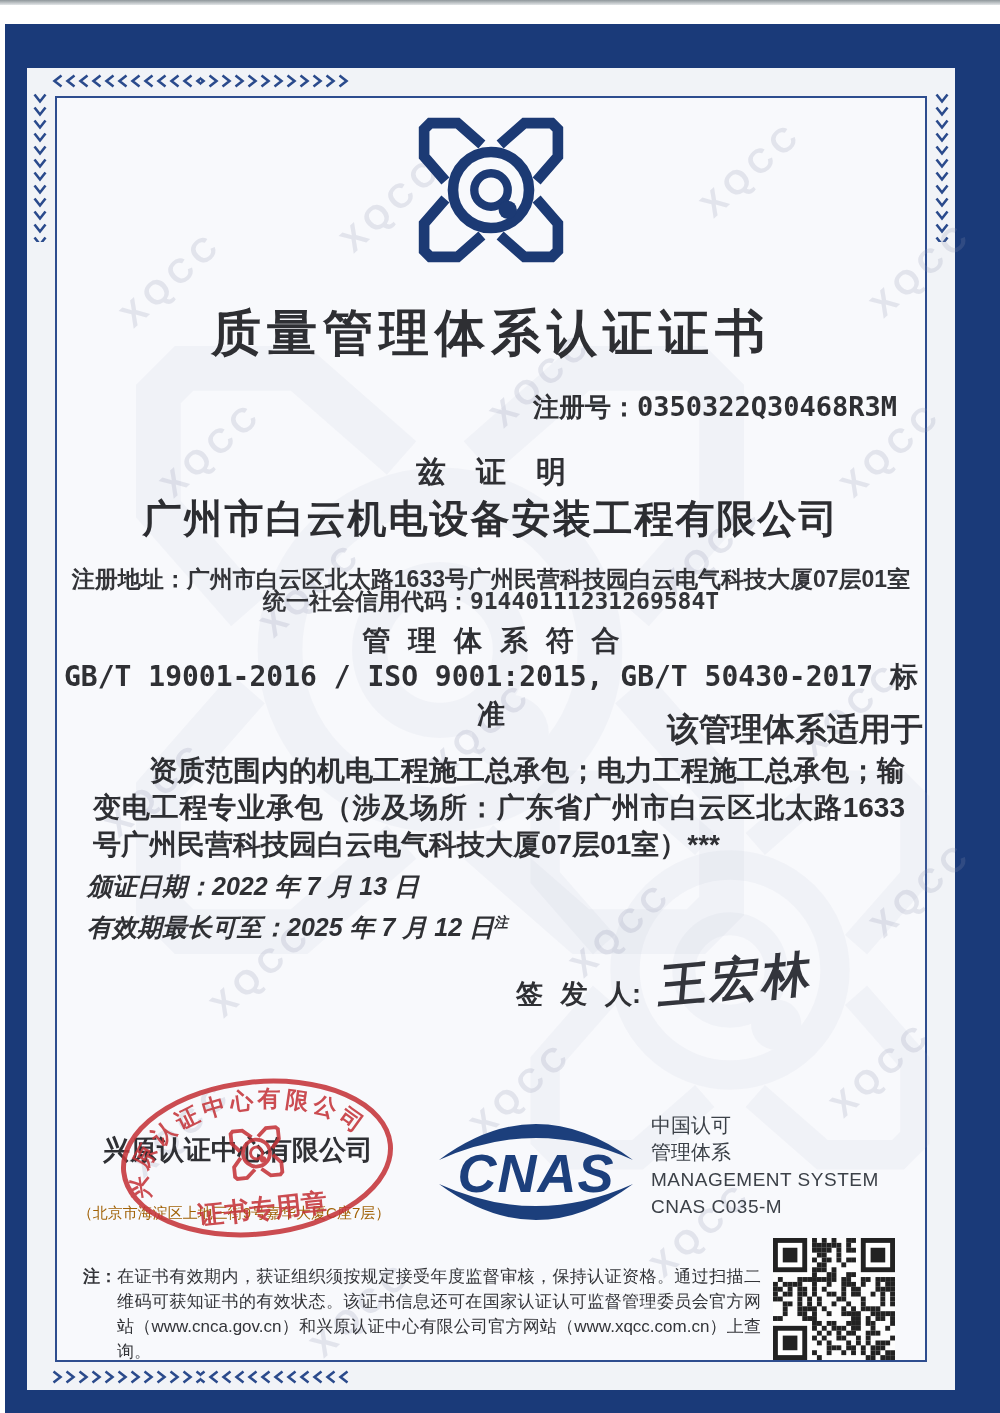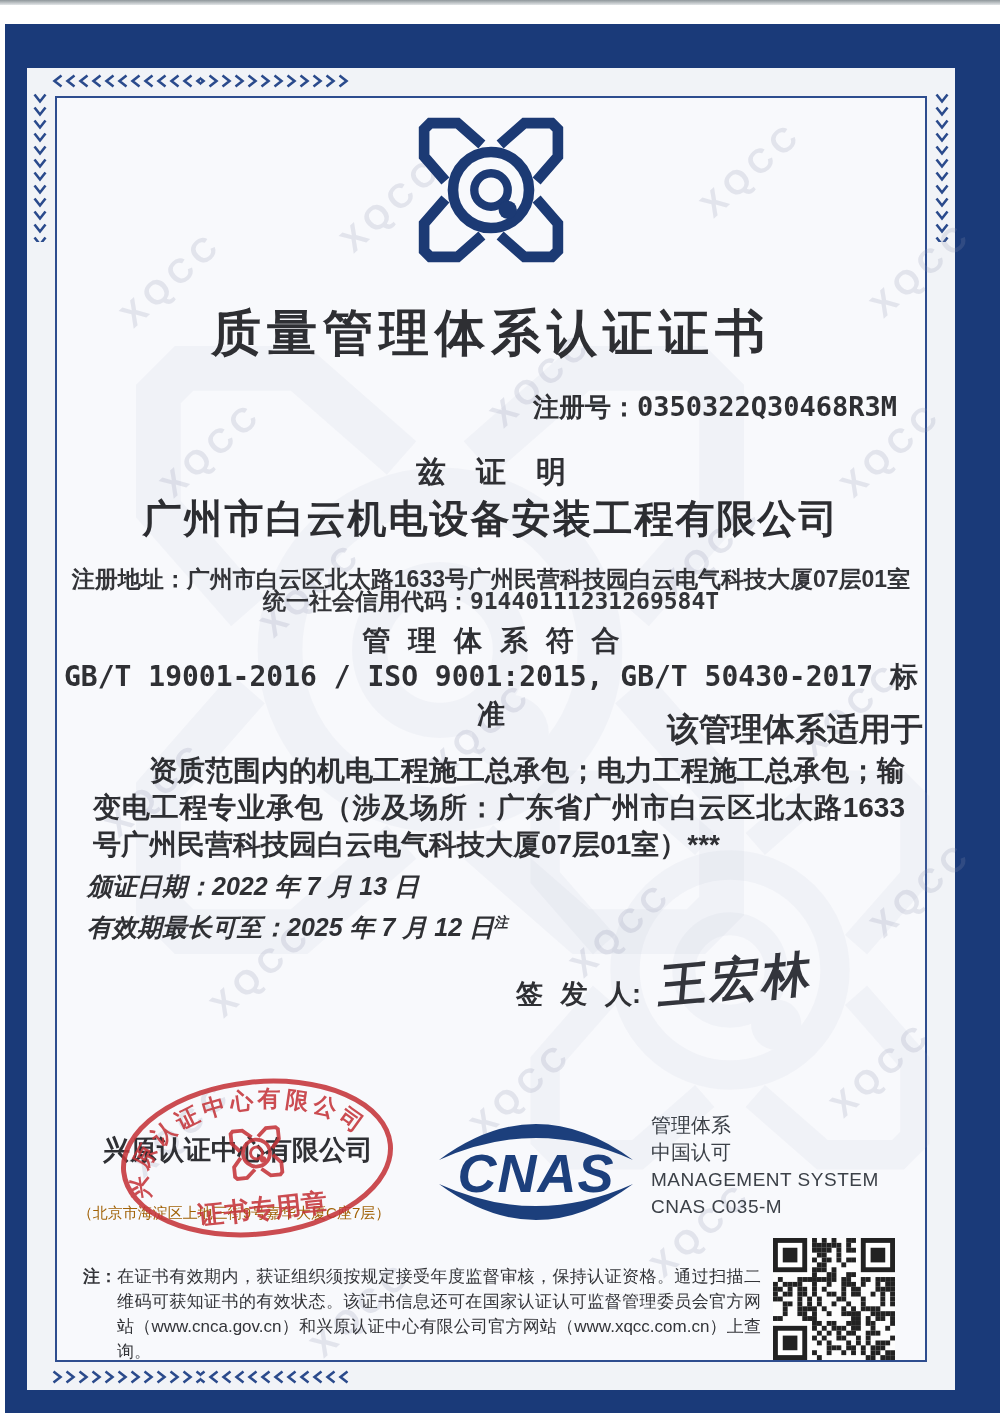--- a/index.html
+++ b/index.html
@@ -212,22 +212,22 @@
       <text x="146" y="146" text-anchor="middle" font-size="26" font-weight="700" fill="currentColor">证书专用章</text>
     </svg>
 
     <svg class="cnas" viewBox="0 0 210 140">
       <path d="M8 58 Q105 -14 202 58 Q105 14 8 58 Z" fill="currentColor"></path>
       <path d="M8 82 Q105 154 202 82 Q105 126 8 82 Z" fill="currentColor"></path>
       <text x="105" y="90" text-anchor="middle" font-size="54" font-weight="900" font-style="italic" letter-spacing="1" fill="currentColor">CNAS</text>
     </svg>
 
     <div class="accred">
+      <div>中国认可</div>
       <div>管理体系</div>
-      <div>中国认可</div>
       <div class="latin">MANAGEMENT SYSTEM</div>
       <div class="latin">CNAS C035-M</div>
     </div>
 
     <div class="qr" id="qr"><svg width="122" height="122" viewBox="0 0 122 122">
           <rect x="39.04" y="0" width="4.88" height="4.88" fill="#222"></rect>
           <rect x="48.8" y="0" width="4.88" height="4.88" fill="#222"></rect>
           <rect x="58.56" y="0" width="4.88" height="4.88" fill="#222"></rect>
           <rect x="73.2" y="0" width="4.88" height="4.88" fill="#222"></rect>
           <rect x="78.08" y="0" width="4.88" height="4.88" fill="#222"></rect>

